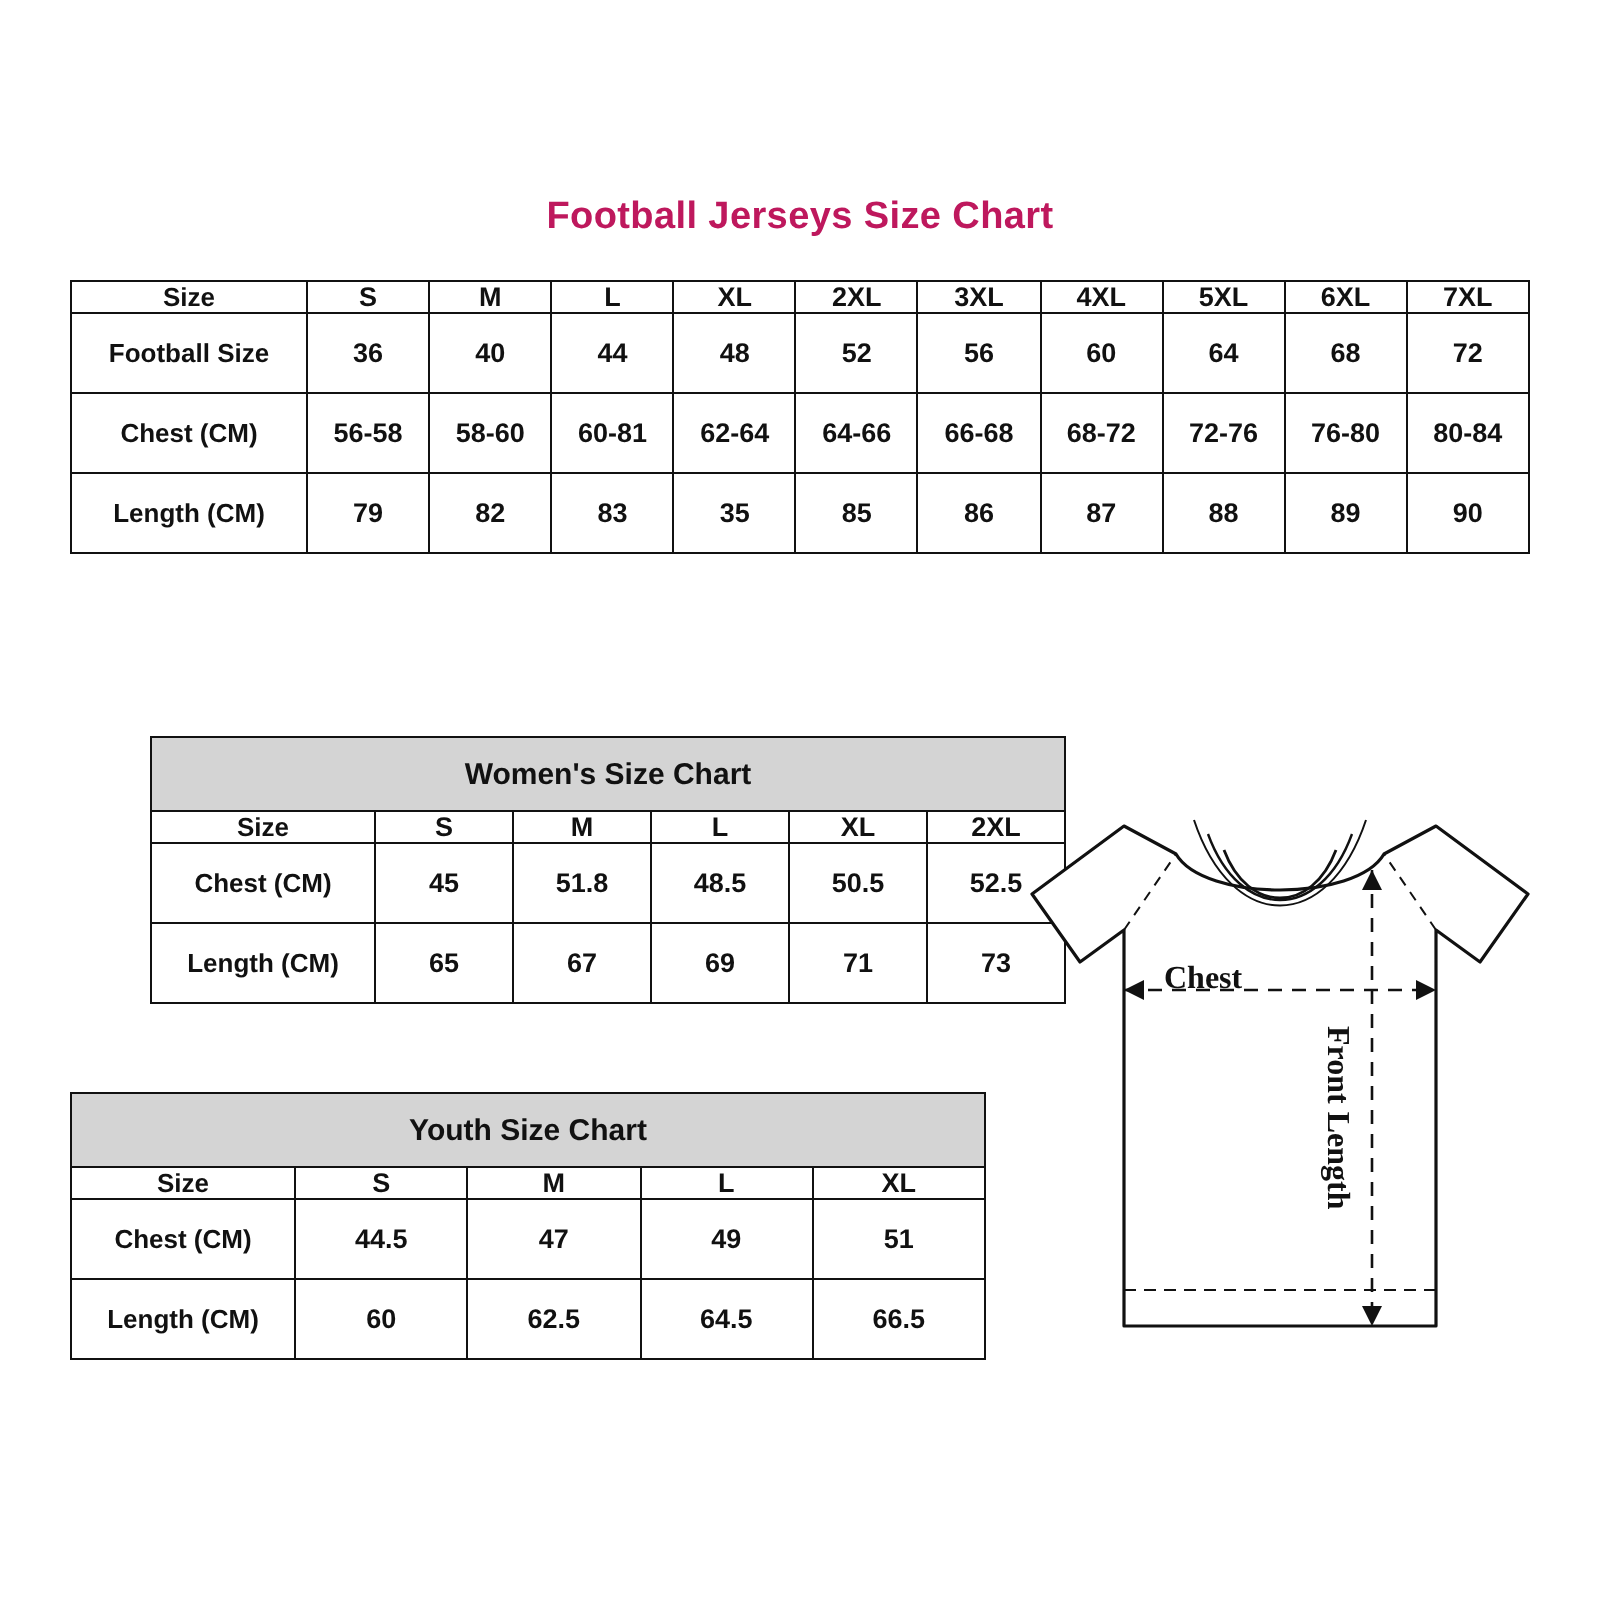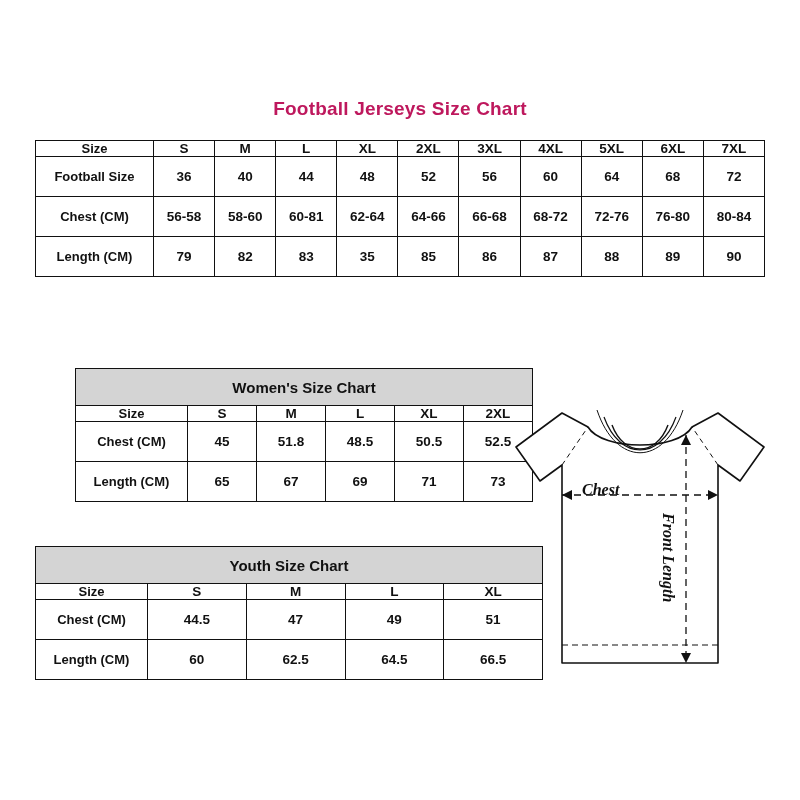--- a/index.html
+++ b/index.html
@@ -76,35 +76,34 @@
   #womens-table { width: 458px; }
   #womens-table col.label { width: 112px; }
 
   
   #youth-table-wrap {
     position: absolute;
     left: 35px;
     top: 546px;
     width: 458px;
   }
-  #youth-table { width: 508px; }
+  #youth-table { width: 458px; }
   #youth-table col.label { width: 112px; }
 
   
   #shirt-diagram {
     position: absolute;
     left: 500px;
     top: 395px;
     width: 280px;
     height: 300px;
   }
   .diagram-label {
     position: absolute;
     font-family: "Liberation Serif", serif;
-    font-style: italic;
     font-weight: bold;
     font-size: 16px;
     color: #111111;
     white-space: nowrap;
   }
   #chest-label {
     left: 82px;
     top: 86px;
   }
   #front-length-label {

